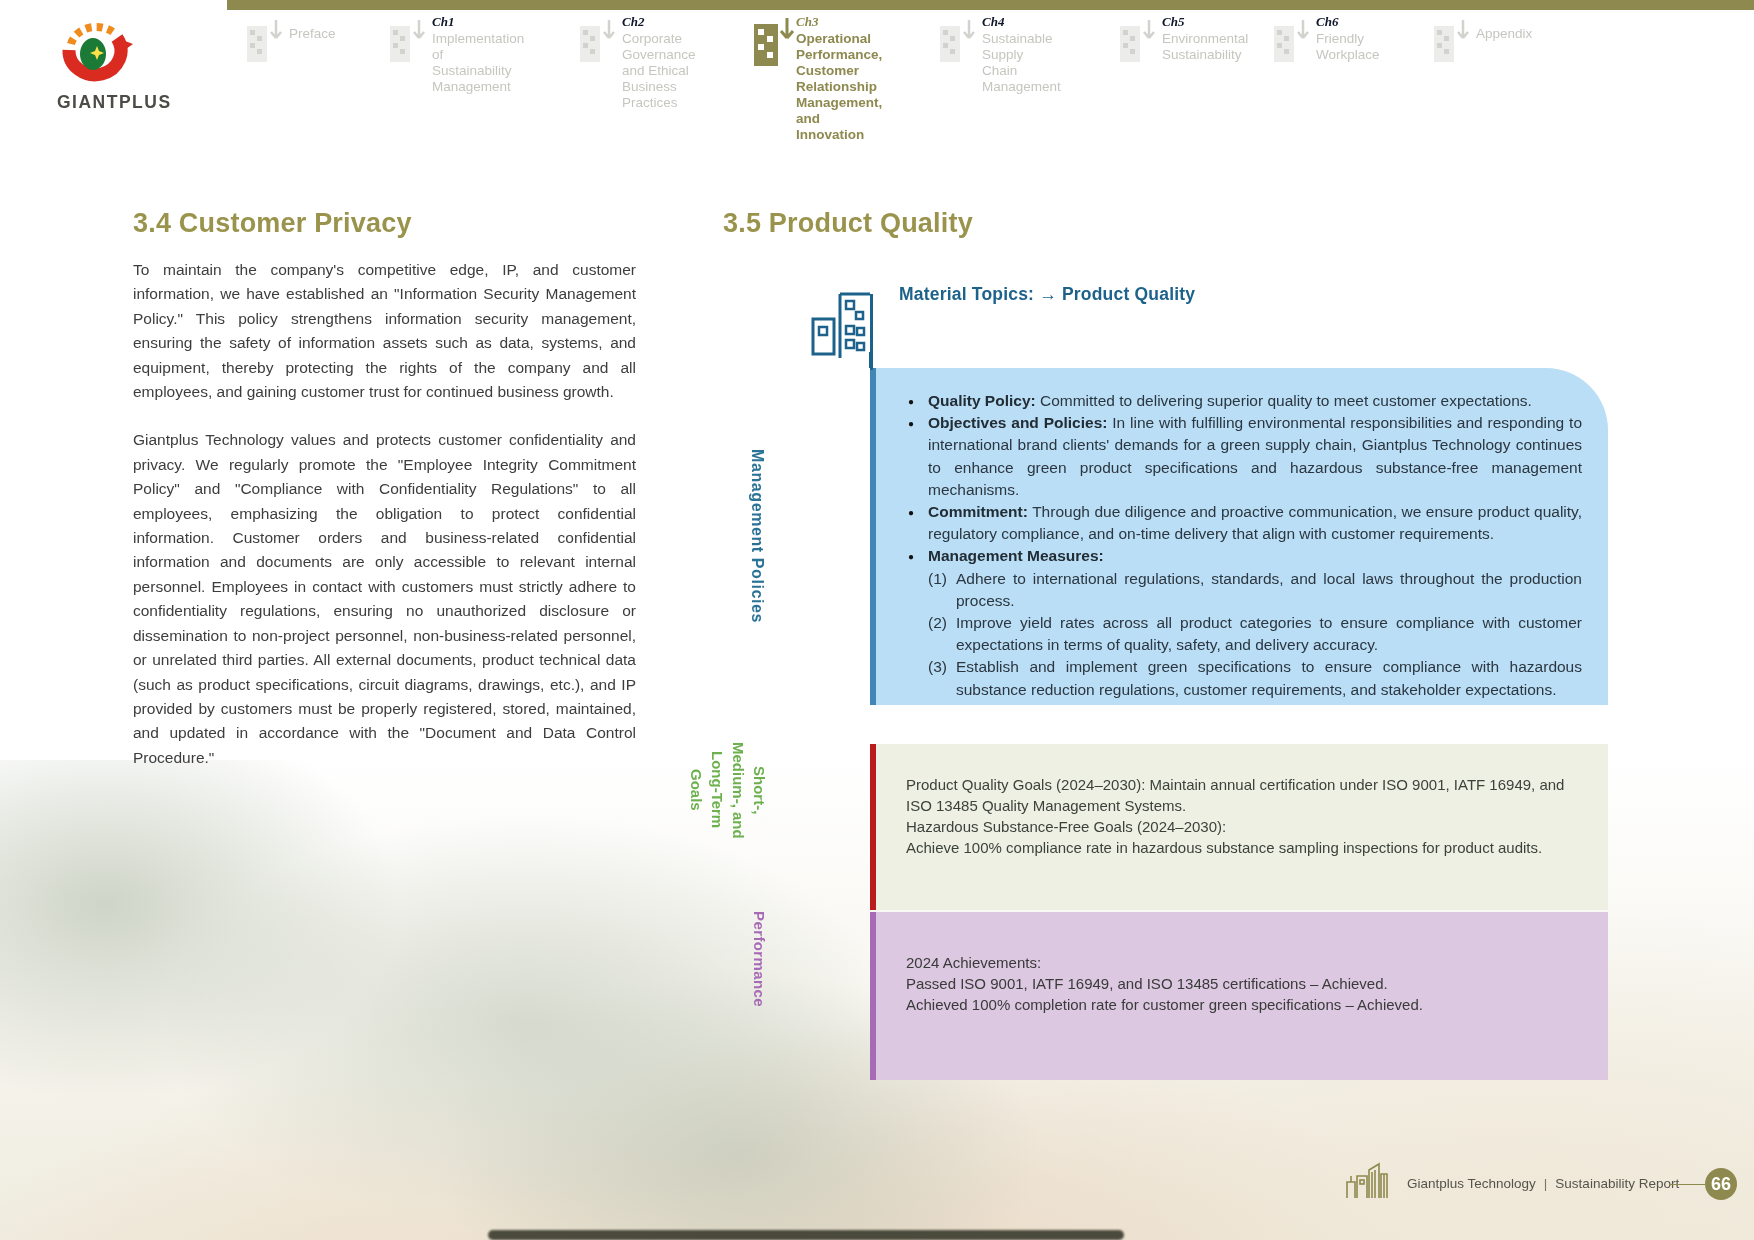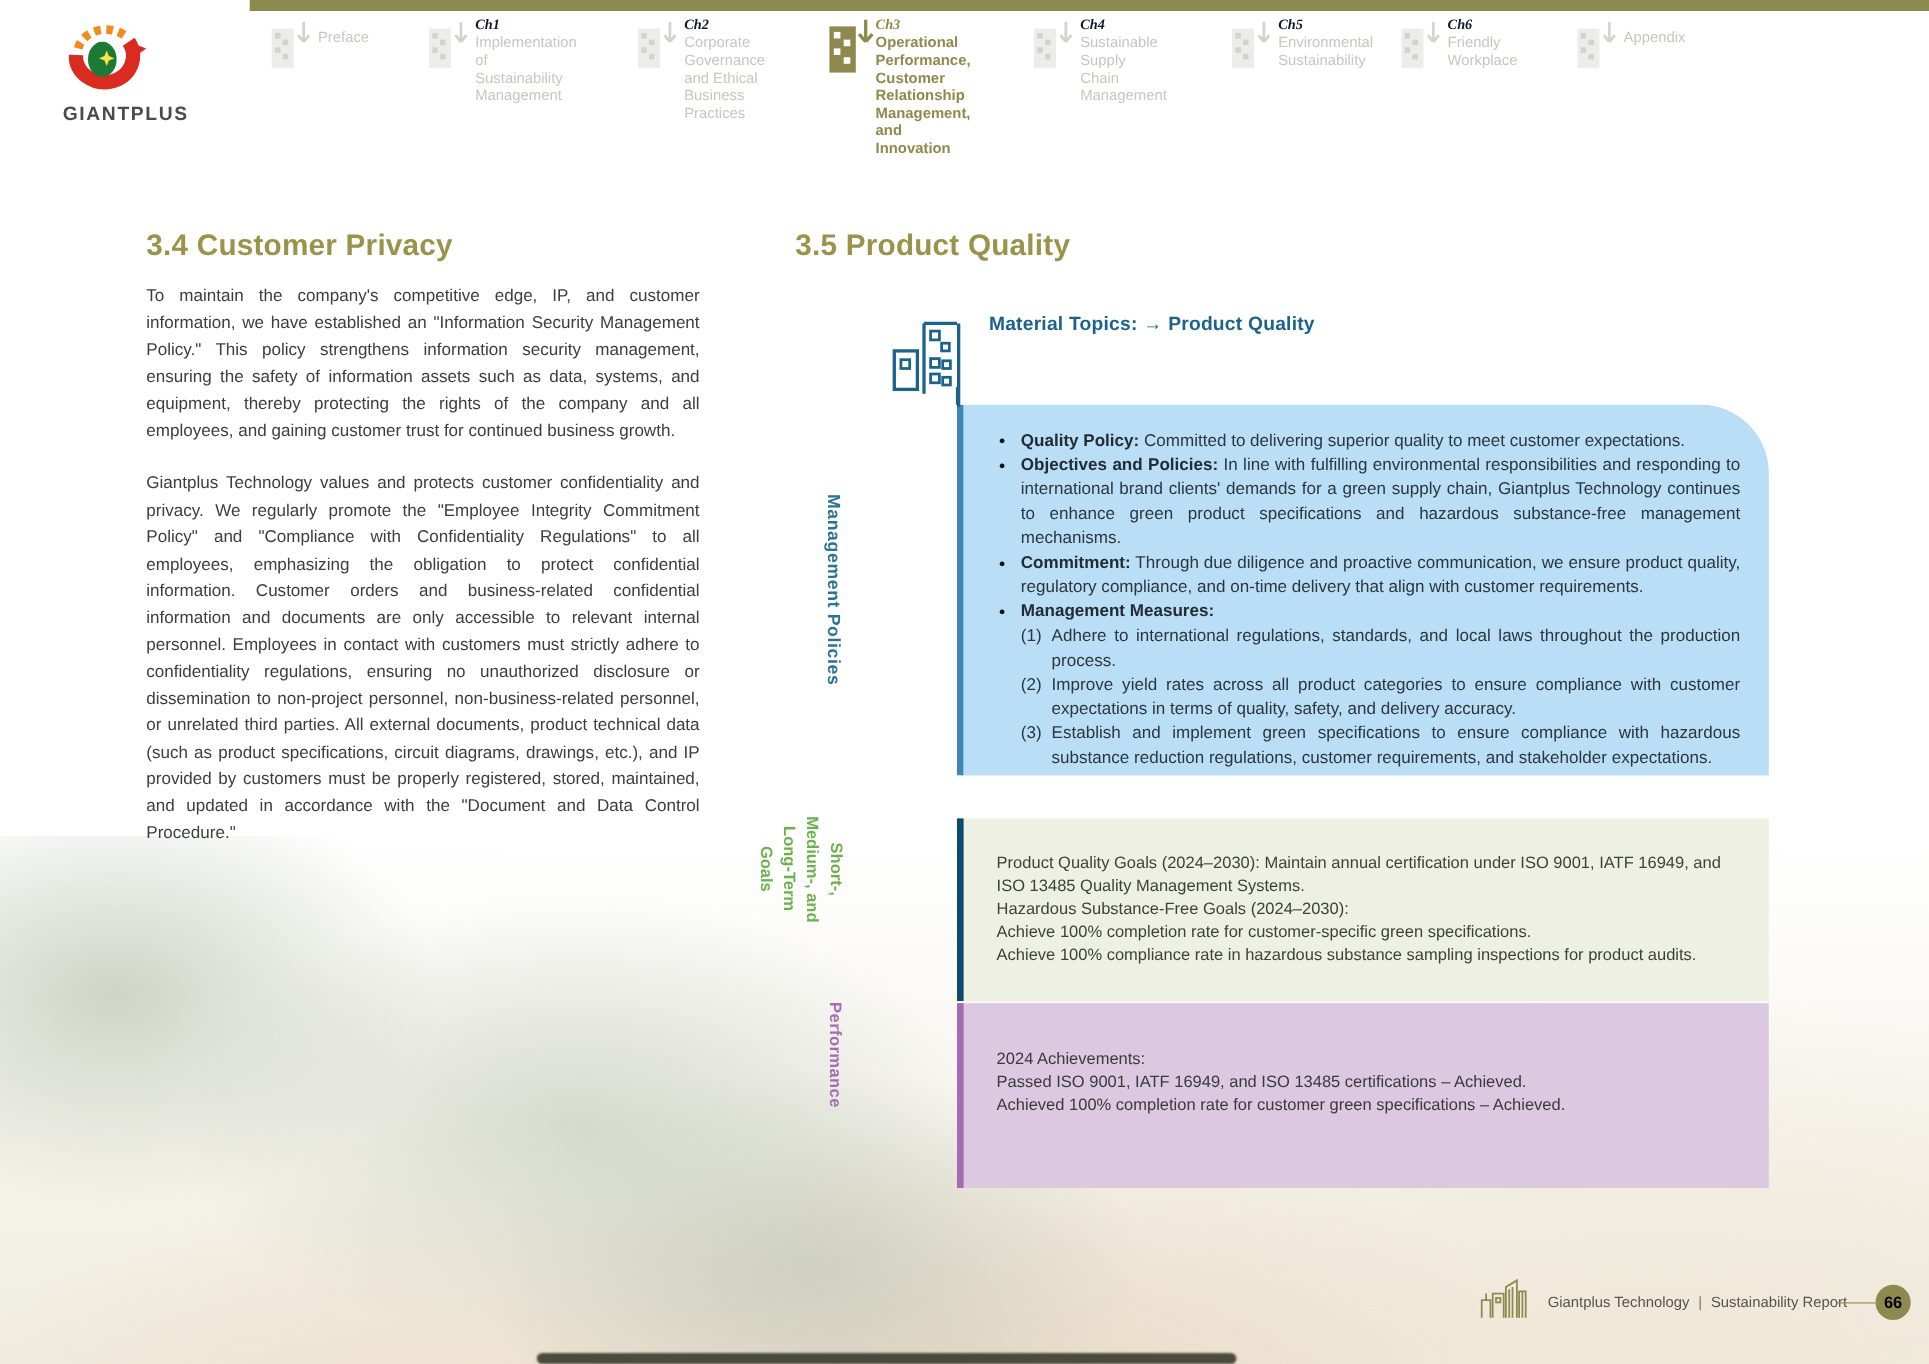--- a/index.html
+++ b/index.html
@@ -42,21 +42,21 @@
 
   
   .mt-icon{position:absolute;left:810px;top:290px;z-index:3;}
   .mt-label{position:absolute;left:899px;top:284px;z-index:3;font-size:17.5px;font-weight:700;color:#1d628b;letter-spacing:.2px;}
 
   
   .boxes{position:absolute;left:870px;top:368px;width:738px;z-index:2;}
   .box{position:relative;box-sizing:border-box;}
   .box-blue{height:337px;background:#badef5;border-top-right-radius:62px;border-left:6px solid #4286b5;
     padding:22px 26px 0 34px;margin-bottom:2px;}
-  .box-green{height:166px;background:#eef0e4;border-left:6px solid #0c4a6e;padding:30px 26px 0 30px;margin-bottom:2px;margin-top:39px;}
+  .box-green{height:166px;background:#eef0e4;border-left:6px solid #b91c1c;padding:30px 26px 0 30px;margin-bottom:2px;margin-top:39px;}
   .box-purple{height:168px;background:#dcc8e0;border-left:6px solid #a76ab5;padding:40px 26px 0 30px;}
 
   .policy-item{position:relative;padding-left:18px;font-size:15.5px;line-height:22.2px;color:#2b3640;text-align:justify;}
   .bullet{position:absolute;left:-2px;top:1px;font-size:10px;color:#111;}
   .p-label{font-weight:700;color:#222c35;}
   .measure{display:flex;padding-left:18px;font-size:15.5px;line-height:22.2px;color:#2b3640;}
   .m-num{flex:0 0 28px;}
   .m-text{flex:1;text-align:justify;}
 
   .goal-line{font-size:15px;line-height:21px;color:#3c423a;text-align:left;}
@@ -71,21 +71,21 @@
 
   
   .mt-line{position:absolute;left:869px;top:352px;width:3px;height:16px;background:#1d628b;z-index:3;}
 
   
   .footer{position:absolute;left:1345px;top:1158px;z-index:3;height:50px;}
   .footer-text{position:absolute;left:62px;top:18px;font-size:13.5px;color:#55544a;white-space:nowrap;}
   .footer-text .sep{margin:0 8px;color:#77766a;}
   .footer-line{position:absolute;left:324px;top:26px;width:36px;height:1px;background:#8e894e;}
   .page-badge{position:absolute;left:360px;top:10px;width:32px;height:32px;border-radius:50%;background:#8e894e;
-    color:#000000;font-size:15px;font-weight:700;display:flex;align-items:center;justify-content:center;}
+    color:#ffffff;font-size:18px;font-weight:700;display:flex;align-items:center;justify-content:center;}
 </style>
 </head>
 <body>
 
 <div class="page">
 
   <div class="photo"></div>
   <div class="pen-bar"></div>
 
   <div class="topbar"></div>
@@ -321,21 +321,20 @@
       </div>
       <div class="measure">
         <span class="m-num">(3)</span>
         <span class="m-text">Establish and implement green specifications to ensure compliance with hazardous substance reduction regulations, customer requirements, and stakeholder expectations.</span>
       </div>
     </div>
 
     <div class="box box-green">
       <div class="goal-line">Product Quality Goals (2024–2030): Maintain annual certification under ISO 9001, IATF 16949, and ISO 13485 Quality Management Systems.</div>
       <div class="goal-line">Hazardous Substance-Free Goals (2024–2030):</div>
-      <div class="goal-line">Achieve 100% completion rate for customer-specific green specifications.</div>
       <div class="goal-line">Achieve 100% compliance rate in hazardous substance sampling inspections for product audits.</div>
     </div>
 
     <div class="box box-purple">
       <div class="perf-line">2024 Achievements:</div>
       <div class="perf-line">Passed ISO 9001, IATF 16949, and ISO 13485 certifications – Achieved.</div>
       <div class="perf-line">Achieved 100% completion rate for customer green specifications – Achieved.</div>
     </div>
   </div>
 

